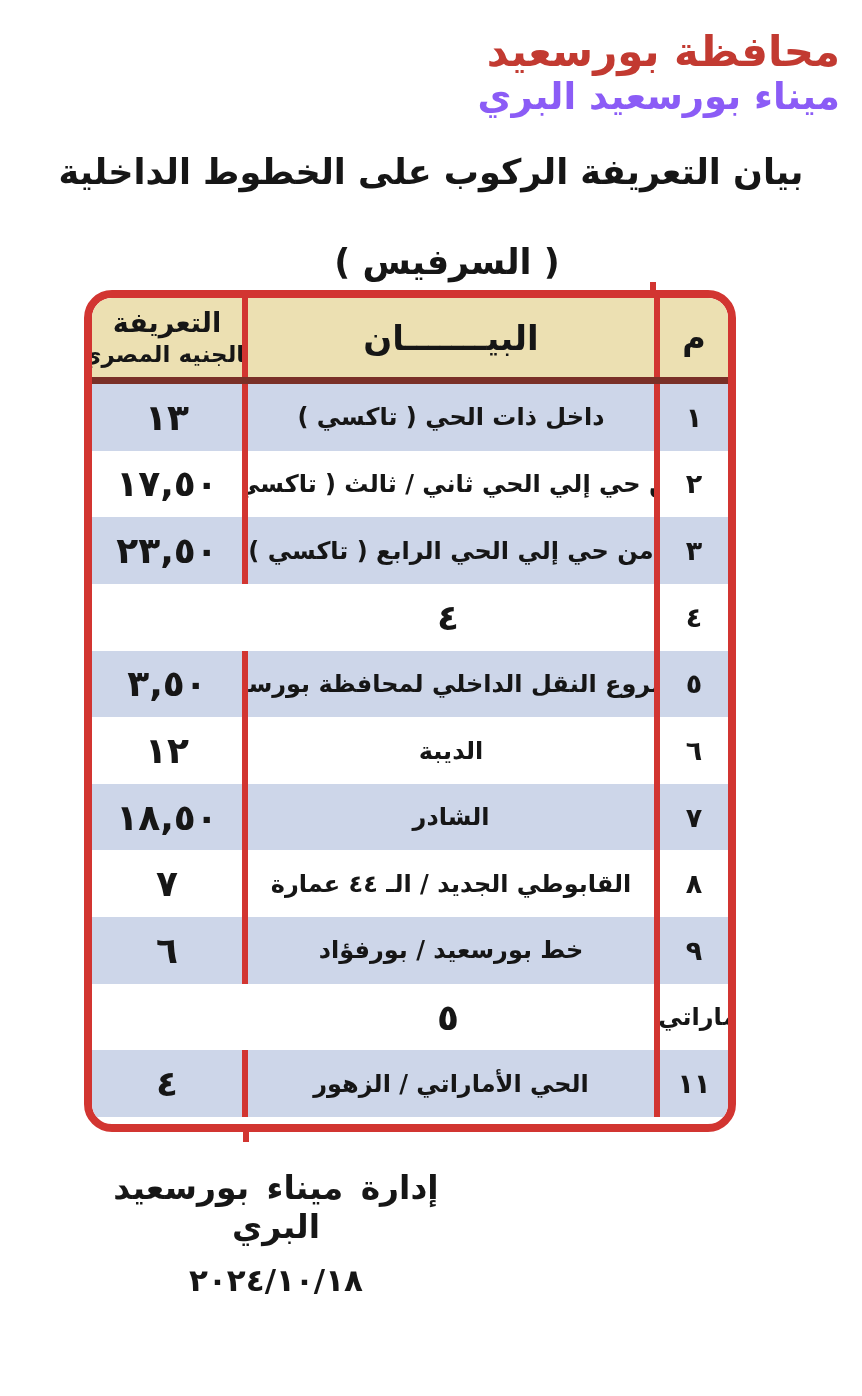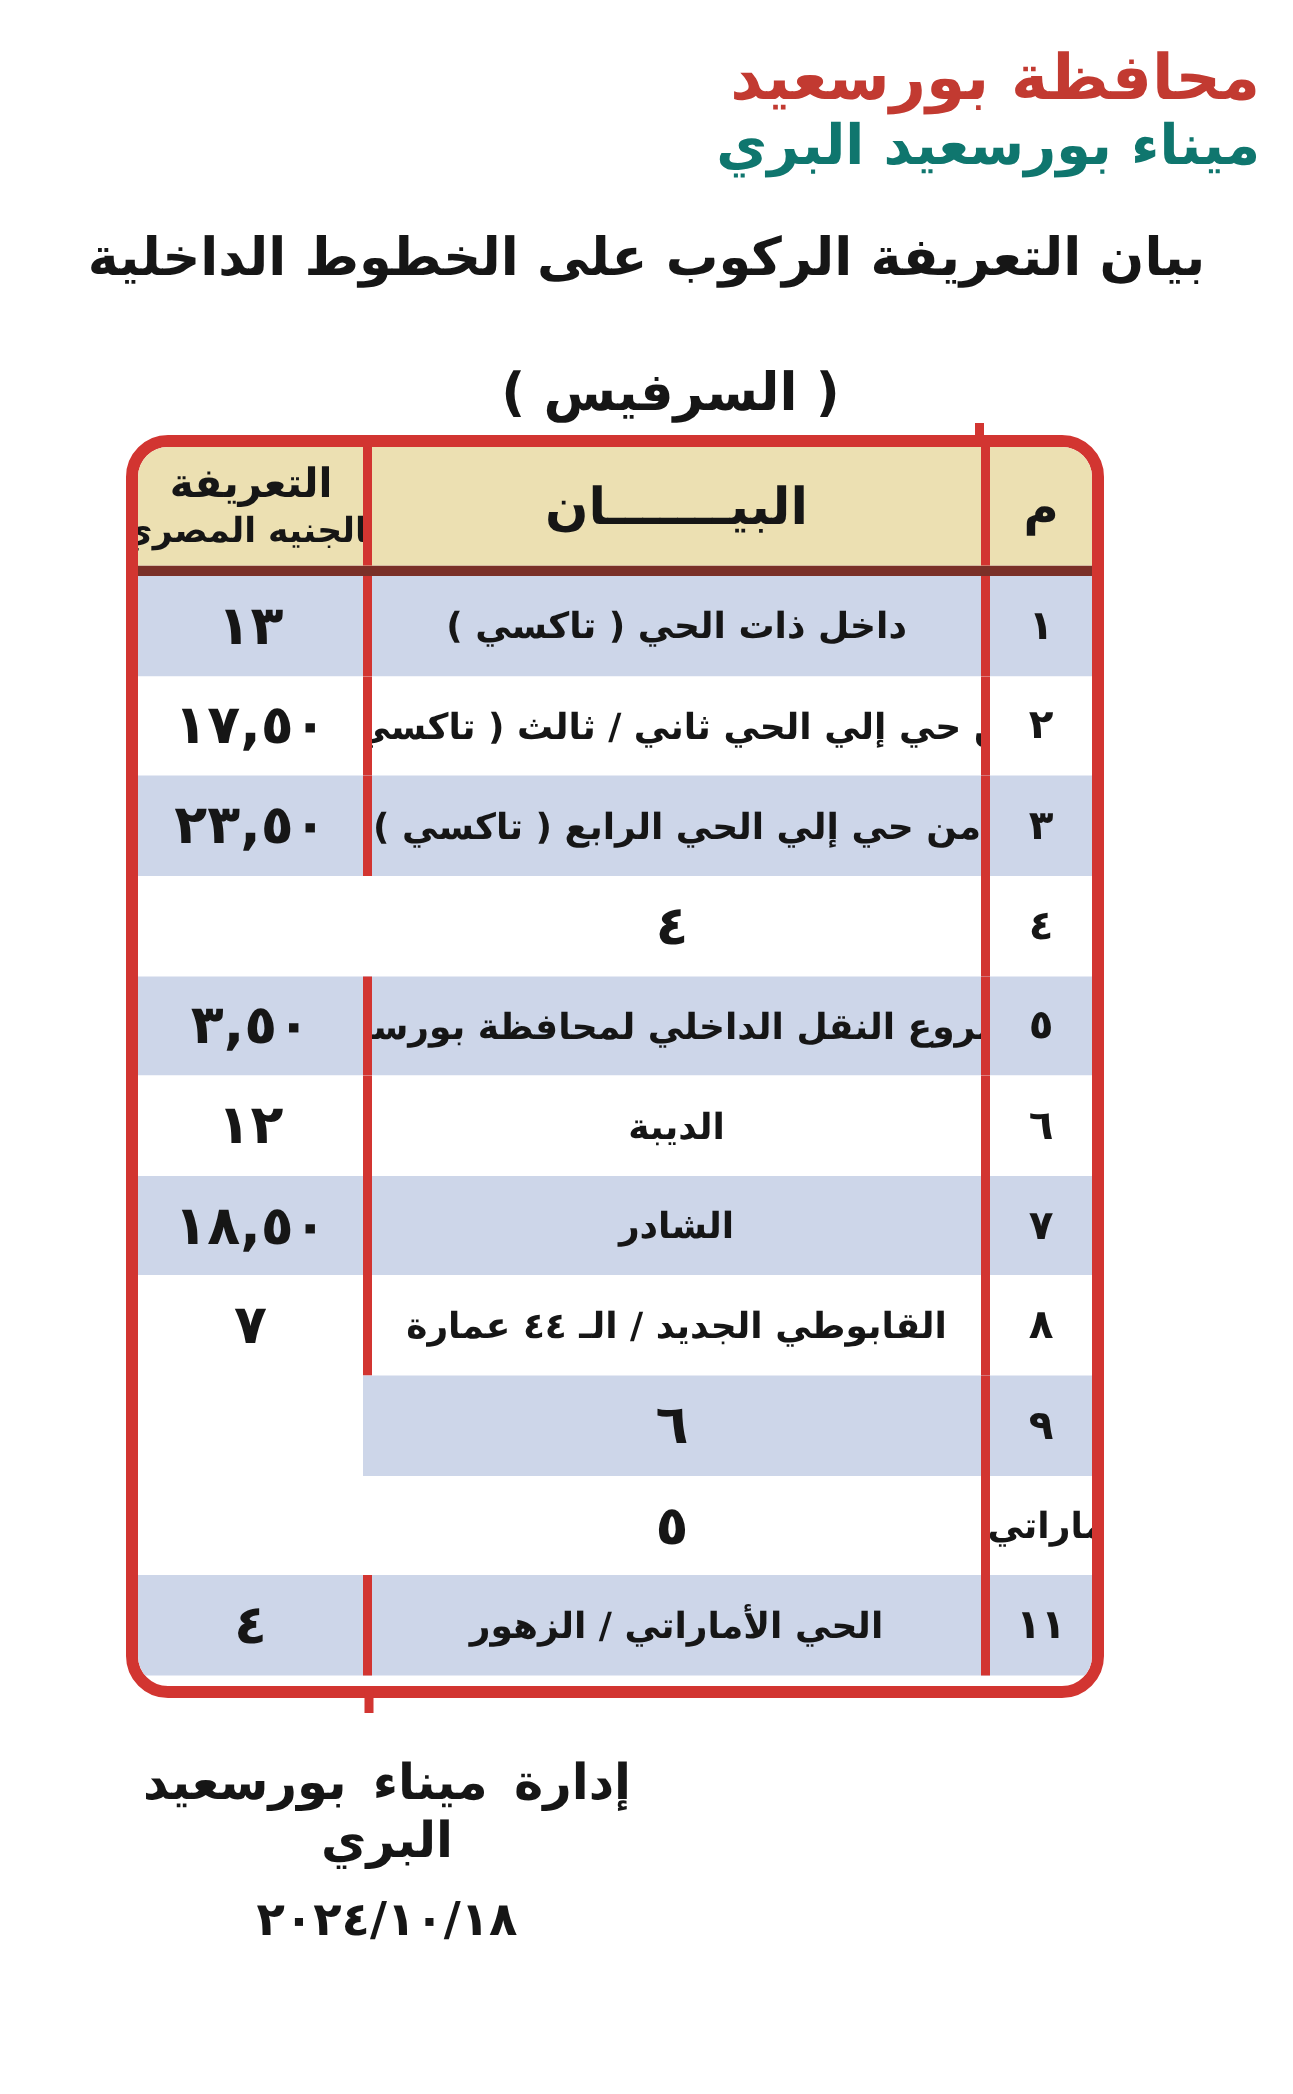--- a/index.html
+++ b/index.html
@@ -23,21 +23,21 @@
   .org{
     position:absolute;top:28px;right:22px;
     text-align:right;direction:rtl;
   }
   .org-name{
     font-size:42px;font-weight:bold;
     color:var(--brand-red);line-height:1.15;
   }
   .org-sub{
     font-size:37px;font-weight:bold;
-    color:#0f766e;line-height:1.15;
+    color:#8b5cf6;line-height:1.15;
   }
   .doc-title{
     position:absolute;top:152px;left:0;width:100%;
     text-align:center;direction:rtl;
     font-size:35px;font-weight:bold;margin:0;
     letter-spacing:0;
   }
   .doc-subtitle{
     position:absolute;top:226px;left:0;width:100%;
     text-align:center;direction:rtl;
@@ -99,21 +99,21 @@
   .t-head .c-fare .l2{font-size:23px;font-weight:bold;}
   .row-blue .cell{background:var(--row-alt-bg);}
   .row-white .cell{background:#ffffff;}
   
   .tail{
     position:absolute;width:6px;background:var(--accent-red);
   }
   .tail-bottom{left:243px;top:1126px;height:16px;}
   .tail-top{left:650px;top:282px;height:12px;}
   .doc-footer{
-    position:absolute;left:58px;top:1168px;width:400px;
+    position:absolute;left:76px;top:1168px;width:400px;
     text-align:center;direction:rtl;
   }
   .footer-issuer{
     font-size:33px;font-weight:bold;
     word-spacing:6px;
   }
   .footer-date{
     margin-top:16px;
     font-size:31px;font-weight:bold;
     letter-spacing:4px;
@@ -182,20 +182,21 @@
   </div>
 
   <div class="t-row row-white">
     <div class="cell c-index">٨</div>
     <div class="cell c-desc">القابوطي الجديد / الـ ٤٤ عمارة</div>
     <div class="cell c-fare">٧</div>
   </div>
 
   <div class="t-row row-blue">
     <div class="cell c-index">٩</div>
+    <div class="cell c-desc">خط بورسعيد / بورفؤاد</div>
     <div class="cell c-fare">٦</div>
   </div>
 
   <div class="t-row row-white">
     <div class="cell c-desc">الحي الأماراتي / أسوان</div>
     <div class="cell c-fare">٥</div>
   </div>
 
   <div class="t-row row-blue">
     <div class="cell c-index">١١</div>

